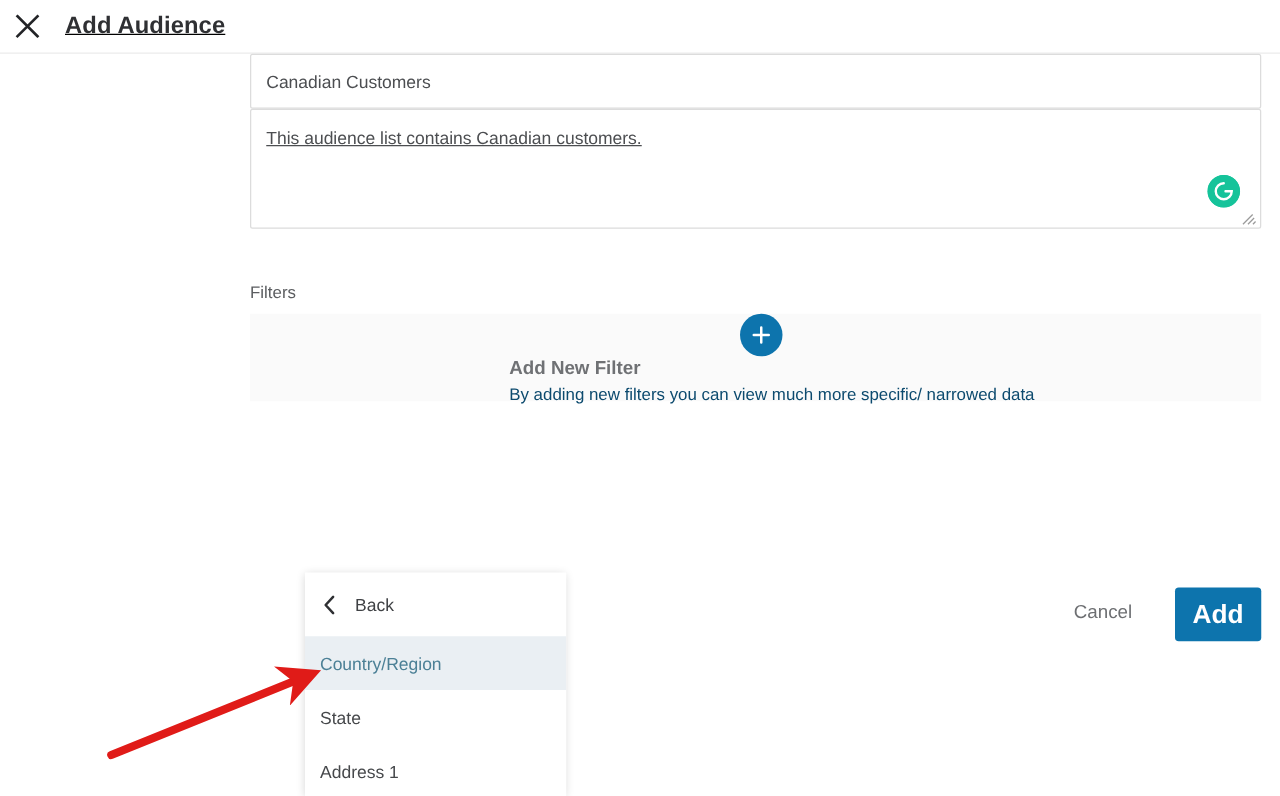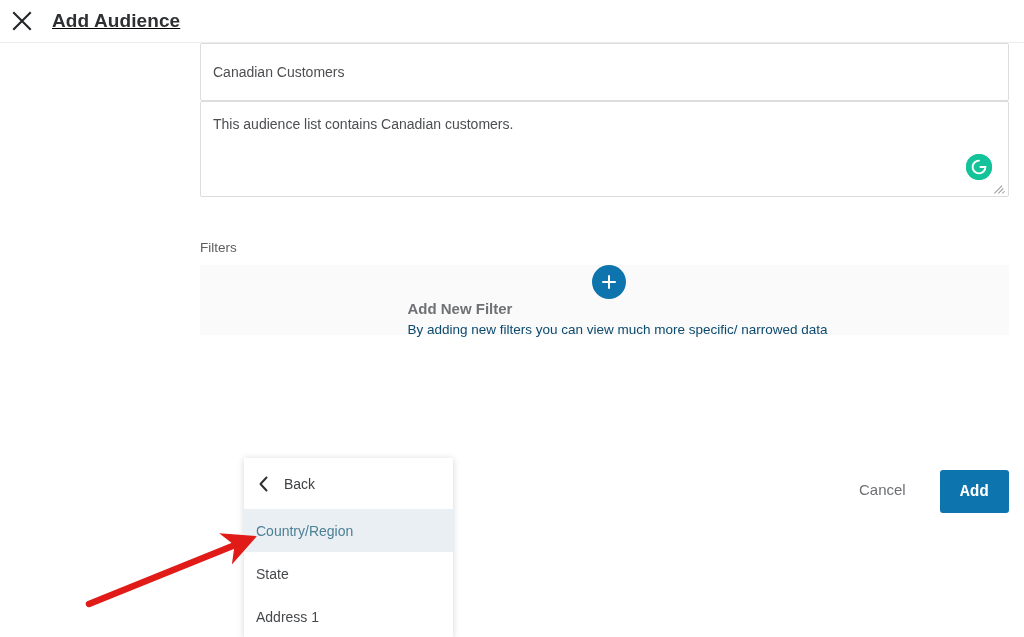--- a/index.html
+++ b/index.html
@@ -55,21 +55,21 @@
     font-size: 13.5px;
     color: #5b5d60;
     margin-top: 42px;
     margin-bottom: 8px;
     line-height: 18px;
   }
   .field-label.first { margin-top: 42px; }
 
   .text-input {
     width: 809px;
-    height: 58px;
+    height: 44px;
     border: 1px solid #dcdcdc;
     background: #ffffff;
     border-radius: 2px;
     display: flex;
     align-items: center;
     padding: 0 12px;
     font-size: 14px;
     color: #4c4e51;
   }
 
@@ -80,20 +80,21 @@
     border: 1px solid #dcdcdc;
     background: #ffffff;
     border-radius: 2px;
   }
   .textarea-text {
     position: absolute;
     left: 12px; top: 12px;
     font-size: 14px;
     color: #4c4e51;
     line-height: 20px;
+    text-decoration: underline;
   }
   .grammarly {
     position: absolute;
     right: 16px; bottom: 16px;
     width: 26px; height: 26px;
     border-radius: 50%;
     background: #15c39a;
     display: flex; align-items: center; justify-content: center;
     cursor: pointer;
   }
@@ -195,23 +196,23 @@
     cursor: pointer;
   }
   .add-button {
     position: absolute;
     left: 940px; top: 470px;
     width: 69px; height: 43px;
     background: #0d74ad;
     border: none;
     border-radius: 3px;
     color: #ffffff;
-    font-size: 16px;
+    font-size: 21px;
     font-weight: bold;
-    font-family: Liberation Mono, monospace;
+    font-family: Liberation Sans, sans-serif;
     cursor: pointer;
   }
 
   
   .arrow-overlay {
     position: absolute;
     left: 0; top: 0;
     width: 1024px; height: 637px;
     pointer-events: none;
   }

